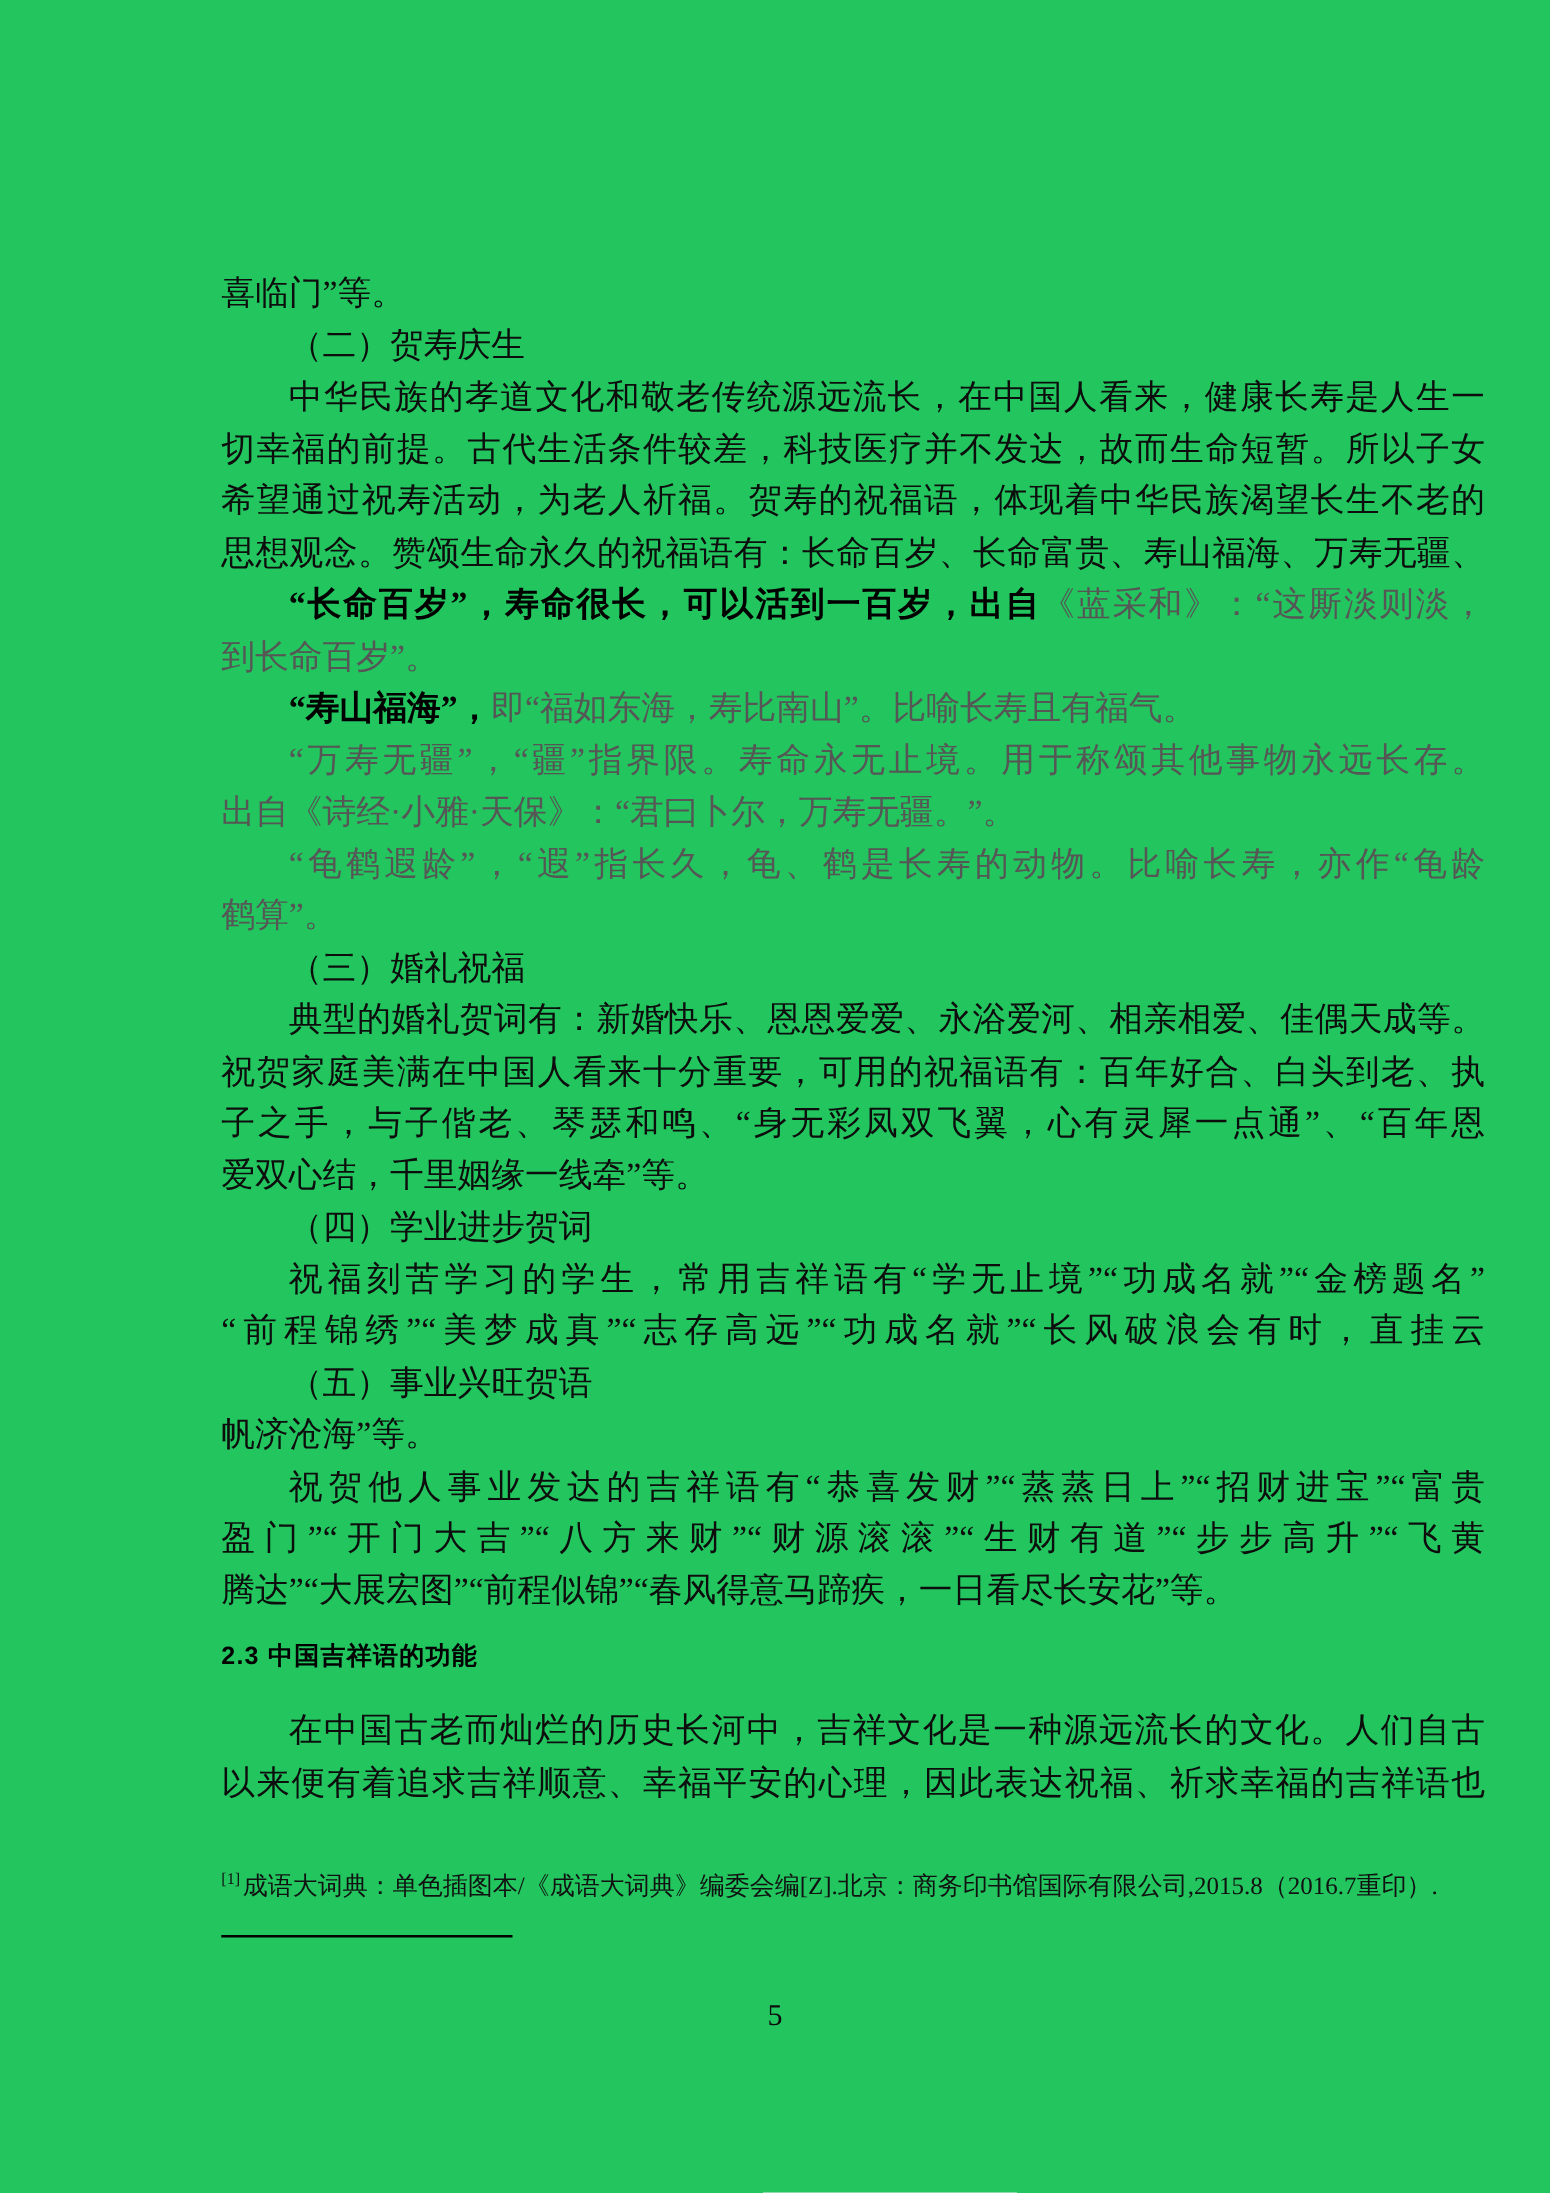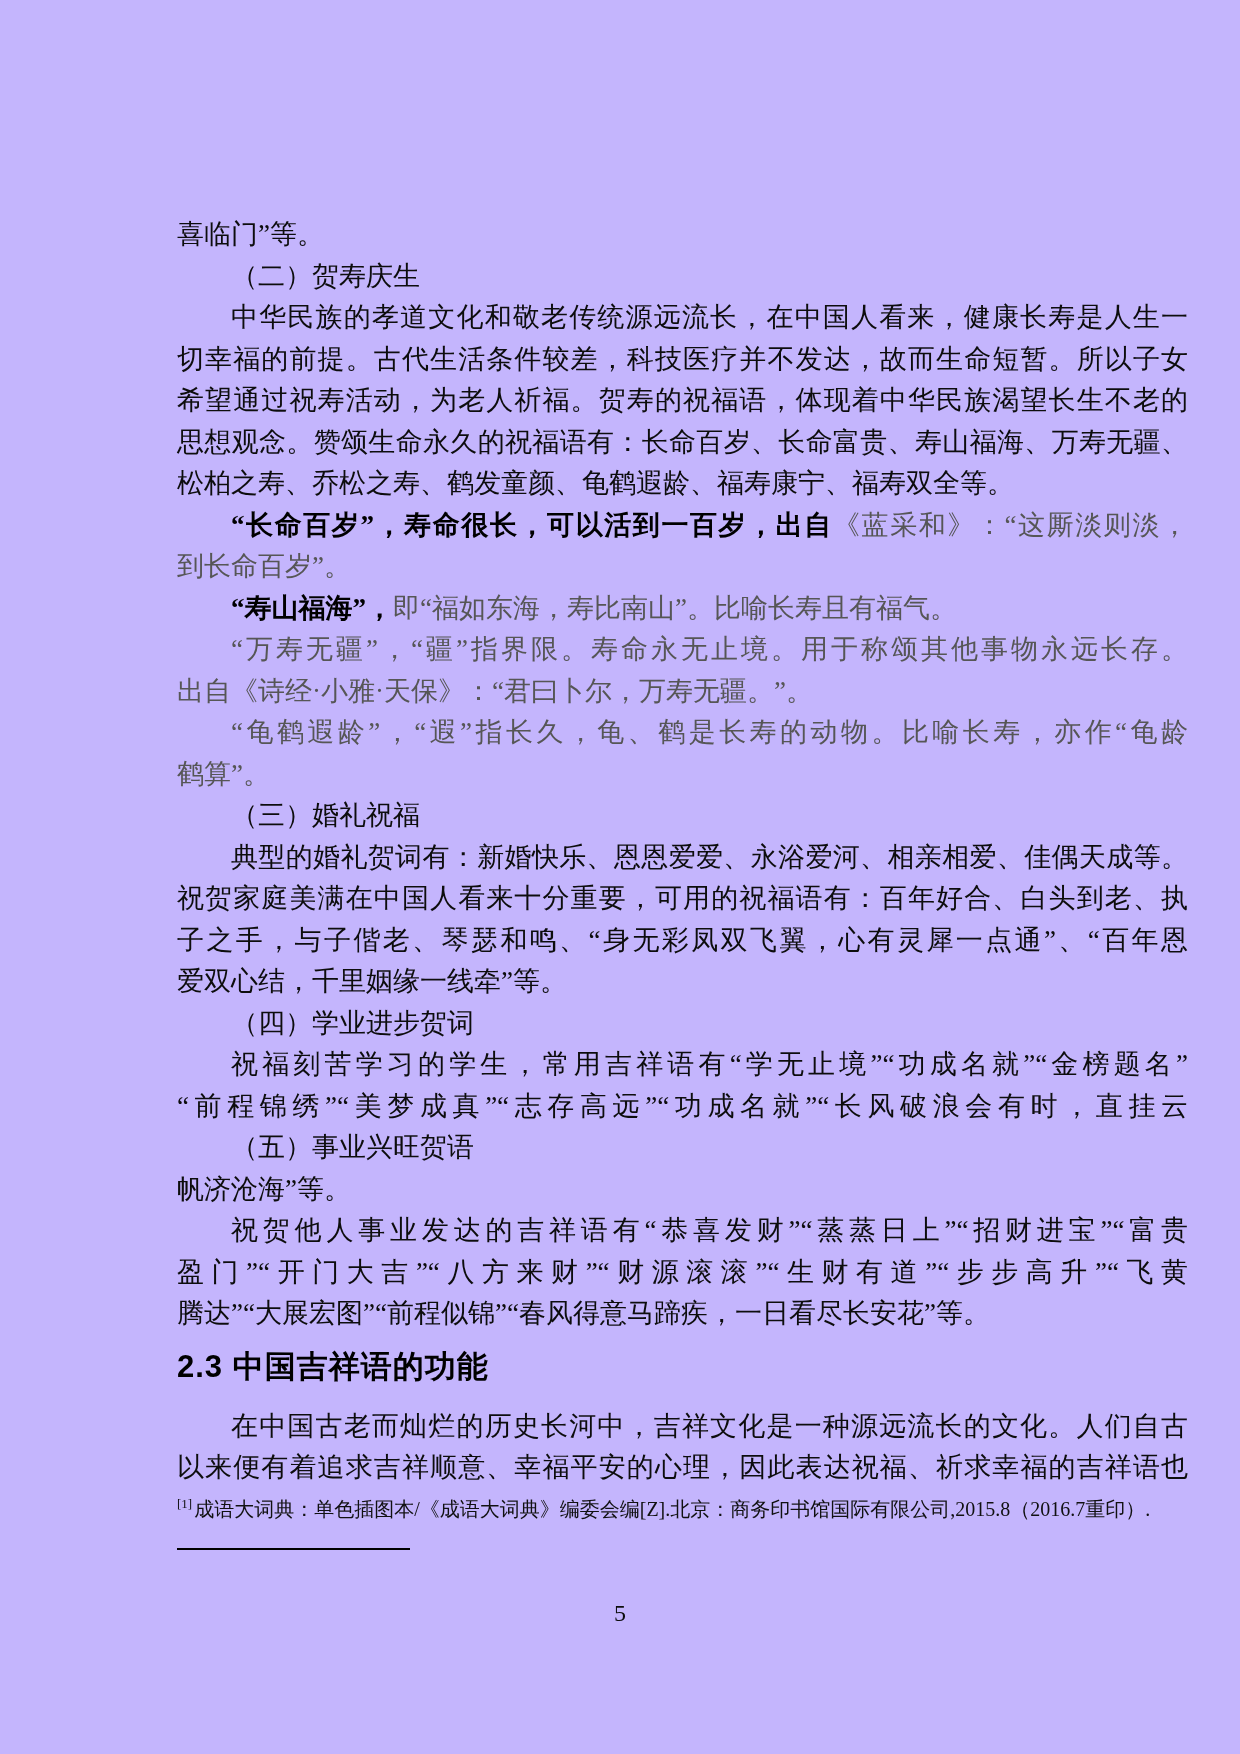--- a/index.html
+++ b/index.html
@@ -1,21 +1,21 @@
 <!DOCTYPE html>
 <html><head>
 <meta charset="utf-8">
 <style>
   html, body { margin: 0; padding: 0; background: #e8e8e8; }
   .sheet {
     position: relative;
     width: 1240px;
     height: 1754px;
     margin: 0 auto;
-    background: #c4b5fd;
+    background: #22c55e;
     overflow: hidden;
     font-family: "Liberation Serif", "DejaVu Serif", serif;
     color: #0d0d0d;
   }
   .content {
     position: absolute;
     left: 177px;
     top: 214px;
     width: 1011px;
   }
@@ -33,21 +33,21 @@
   .seg.ink  { color: #0d0d0d; font-weight: 400; }
   sup.inline-ref {
     font-size: 15px;
     line-height: 0;
     vertical-align: super;
     letter-spacing: 0;
   }
   .heading {
     font-family: "Liberation Sans", "DejaVu Sans", sans-serif;
     font-weight: 700;
-    font-size: 31px;
+    font-size: 20px;
     line-height: 52px;
     margin: 6px 0 13px 0;
     color: #000000;
     letter-spacing: 1px;
   }
   .footnote-sep {
     position: absolute;
     left: 177px;
     top: 1548px;
     width: 233px;
@@ -83,21 +83,20 @@
 <body>
 
 <div class="sheet">
   <div class="content" id="content">
       <div class="line"><span class="seg ink">喜临门”等。</span></div>
       <div class="line ind"><span class="seg ink">（二）贺寿庆生</span></div>
       <div class="line ind j"><span class="seg ink">中华民族的孝道文化和敬老传统源远流长，在中国人看来，健康长寿是人生一</span></div>
       <div class="line j"><span class="seg ink">切幸福的前提。古代生活条件较差，科技医疗并不发达，故而生命短暂。所以子女</span></div>
       <div class="line j"><span class="seg ink">希望通过祝寿活动，为老人祈福。贺寿的祝福语，体现着中华民族渴望长生不老的</span></div>
       <div class="line j"><span class="seg ink">思想观念。赞颂生命永久的祝福语有：长命百岁、长命富贵、寿山福海、万寿无疆、</span></div>
-      <div class="line"><span class="seg ink">松柏之寿、乔松之寿、鹤发童颜、龟鹤遐龄、福寿康宁、福寿双全等。</span></div>
       <div class="line ind j"><span class="seg bold">“长命百岁”，寿命很长，可以活到一百岁，出自</span><span class="seg gray">《蓝采和》：“这厮淡则淡，</span></div>
       <div class="line"><span class="seg gray">到长命百岁”。</span></div>
       <div class="line ind"><span class="seg bold">“寿山福海”，</span><span class="seg gray">即“福如东海，寿比南山”。比喻长寿且有福气。</span></div>
       <div class="line ind j"><span class="seg gray">“万寿无疆”，“疆”指界限。寿命永无止境。用于称颂其他事物永远长存。</span></div>
       <div class="line"><span class="seg gray">出自《诗经·小雅·天保》：“君曰卜尔，万寿无疆。”。</span></div>
       <div class="line ind j"><span class="seg gray">“龟鹤遐龄”，“遐”指长久，龟、鹤是长寿的动物。比喻长寿，亦作“龟龄</span></div>
       <div class="line"><span class="seg gray">鹤算”。</span></div>
       <div class="line ind"><span class="seg ink">（三）婚礼祝福</span></div>
       <div class="line ind j"><span class="seg ink">典型的婚礼贺词有：新婚快乐、恩恩爱爱、永浴爱河、相亲相爱、佳偶天成等。</span></div>
       <div class="line j"><span class="seg ink">祝贺家庭美满在中国人看来十分重要，可用的祝福语有：百年好合、白头到老、执</span></div>

